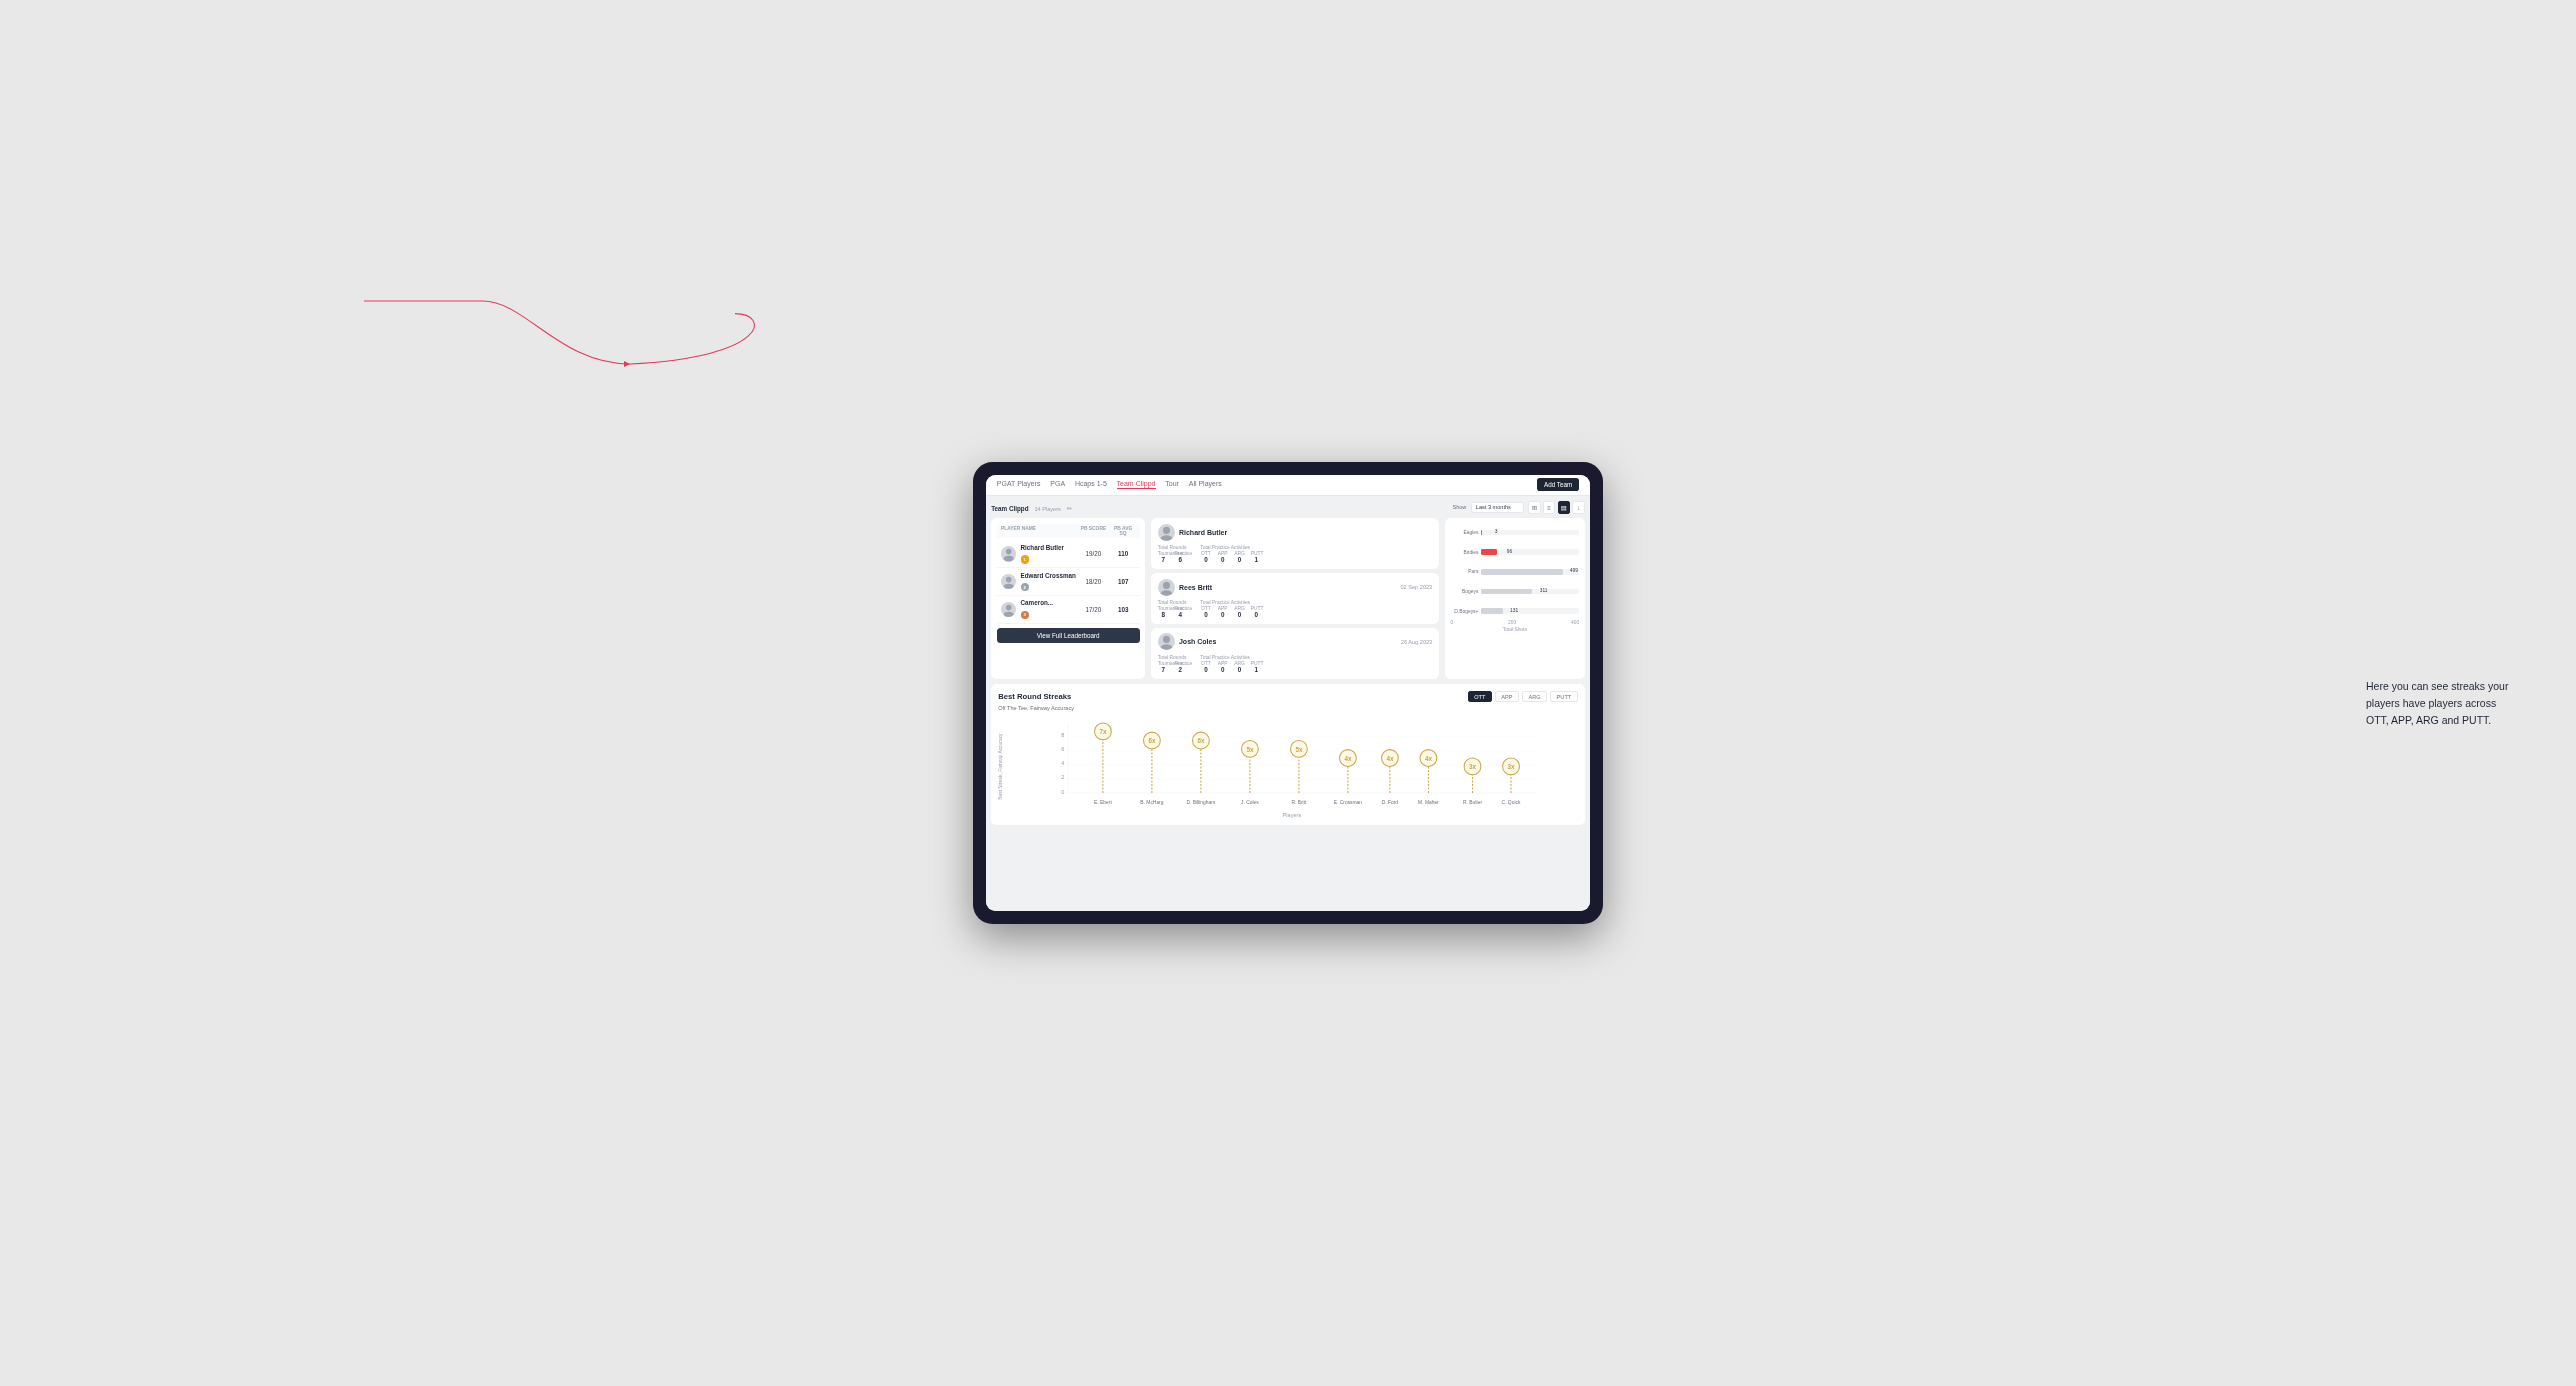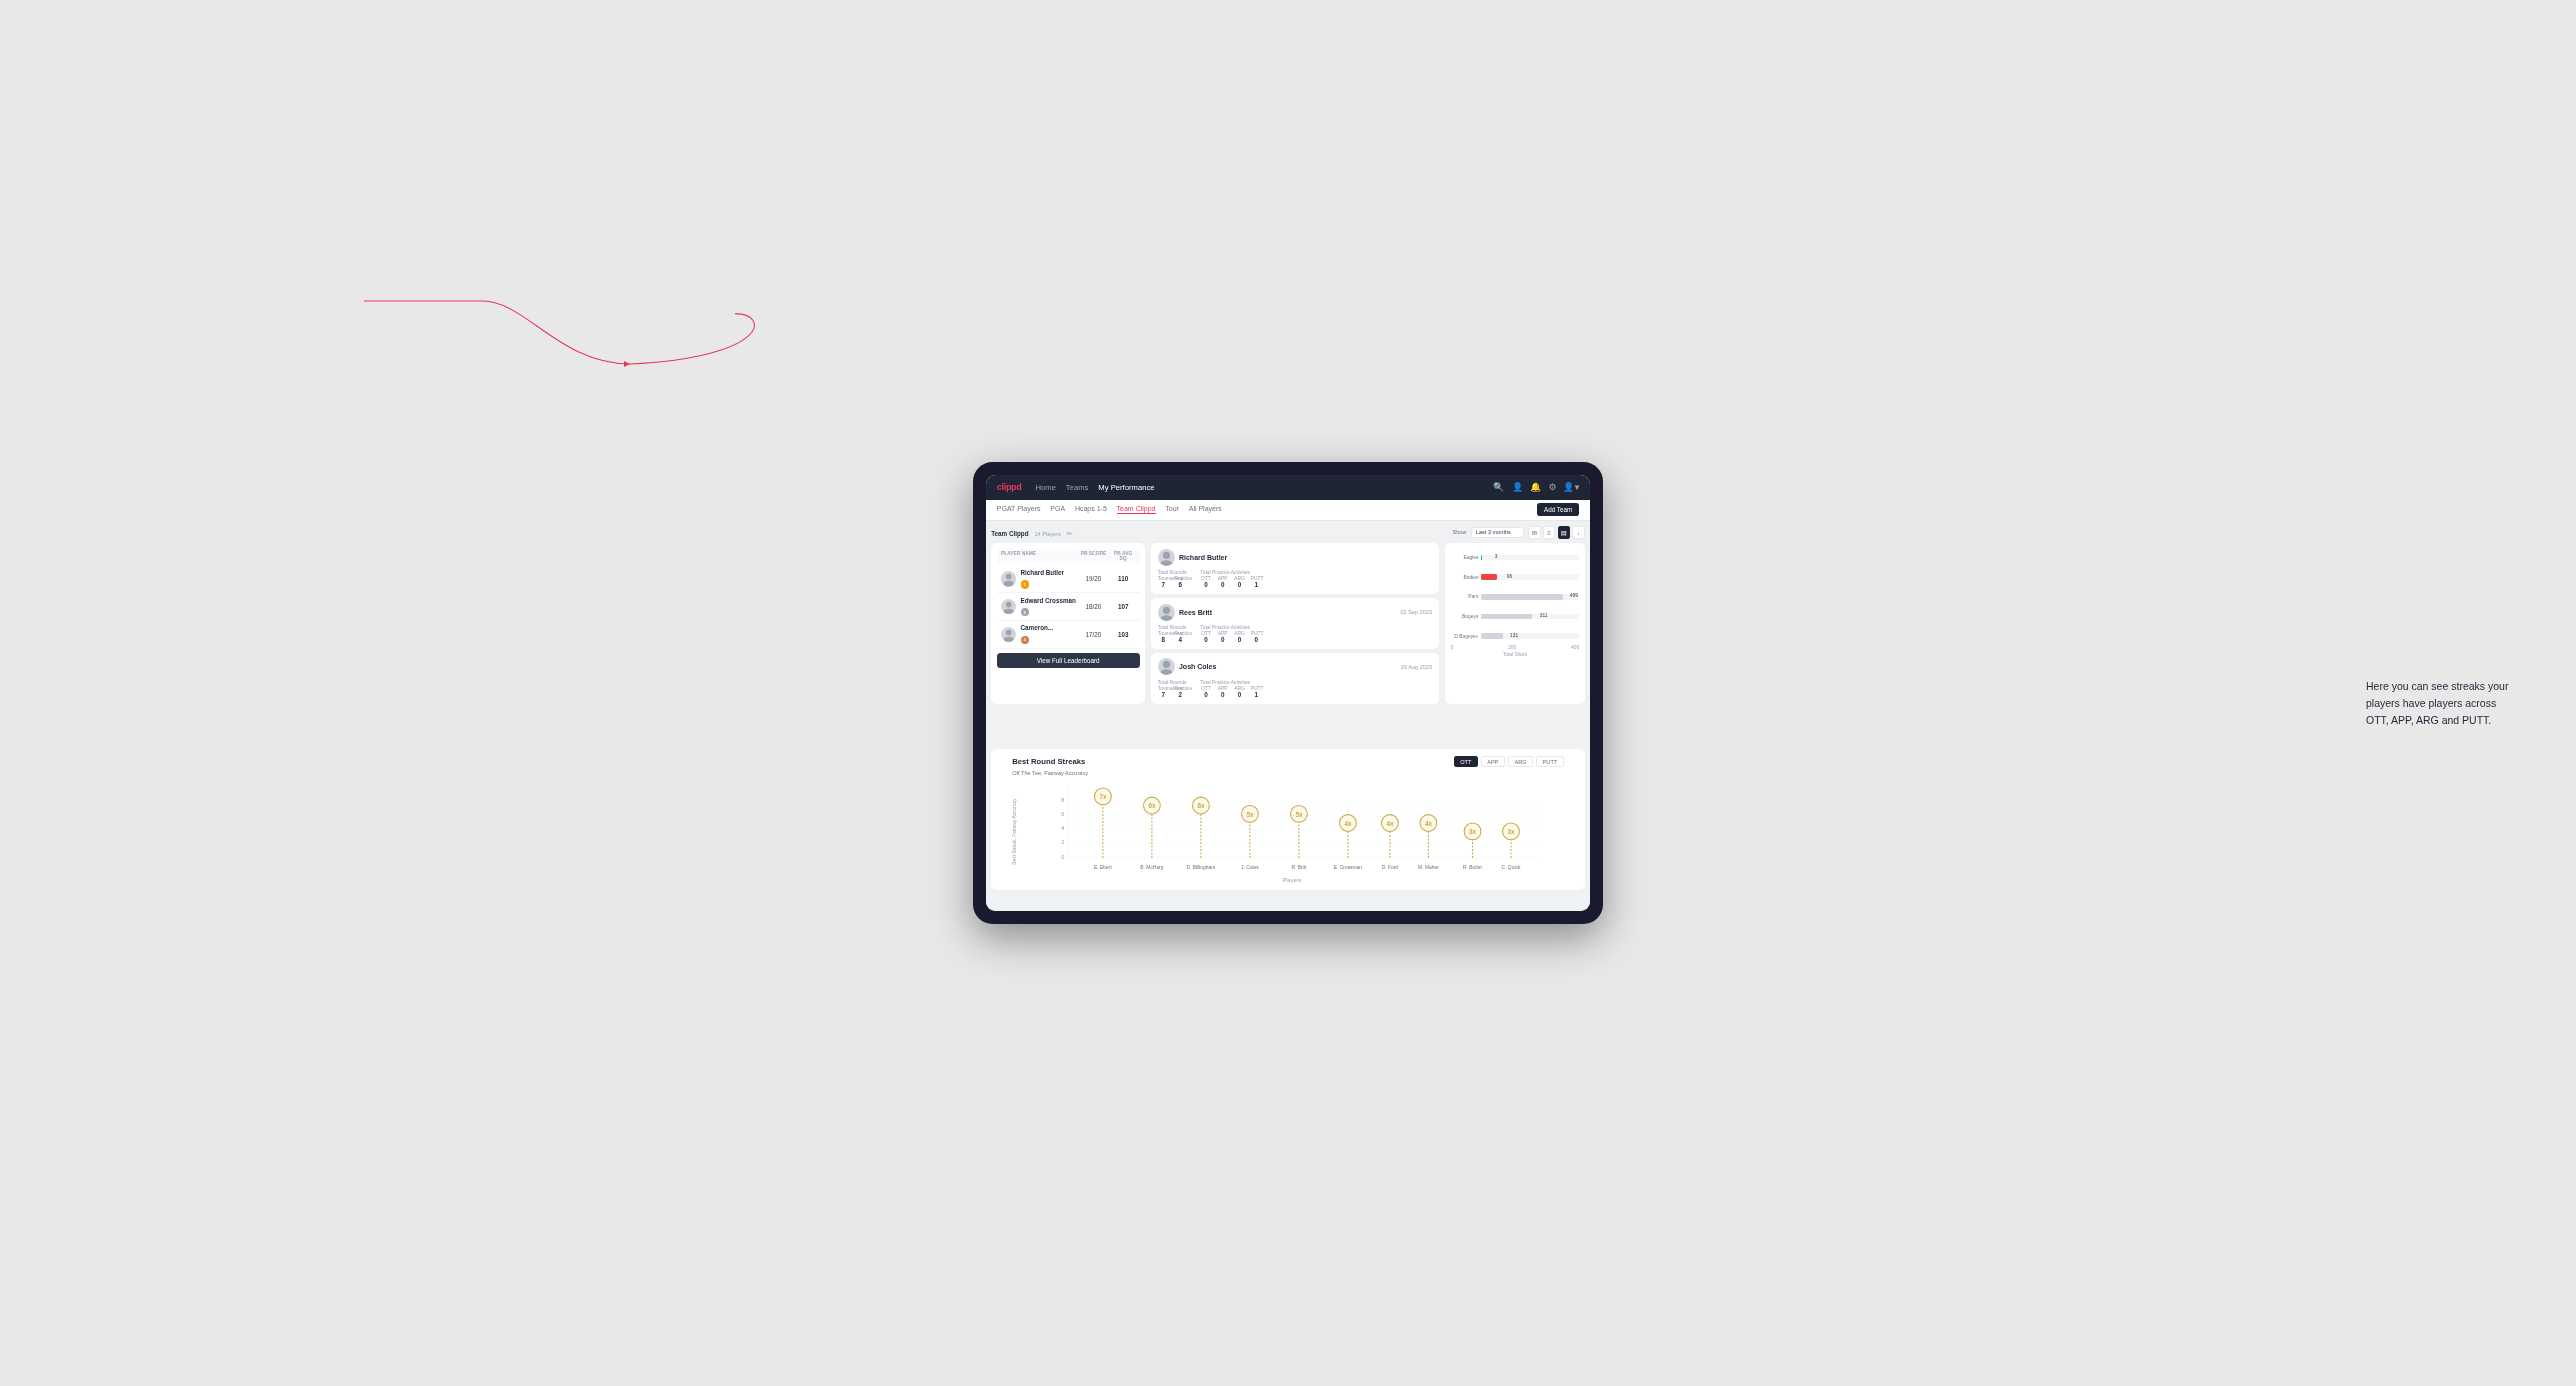--- a/index.html
+++ b/index.html
@@ -298,23 +298,22 @@
     .top-row {
       display: flex;
       align-items: center;
       justify-content: space-between;
       margin-bottom: 4.2px;
     }
     
     .streaks-panel {
       background: white;
       border-radius: 5.6px;
-      padding: 7px 21px;
+      padding: 7px 7px;
       flex-shrink: 0;
-      margin-top: 40px;
     }
     .streaks-header {
       display: flex;
       align-items: center;
       justify-content: space-between;
       margin-bottom: 2.8px;
     }
     .streaks-title { font-size: 7.7px; font-weight: 700; color: #1e2535; }
     .streaks-filter {
       display: flex;
@@ -337,35 +336,20 @@
       color: #9aa0b0;
       margin-top: 2.8px;
     }
   </style>
 </head>
 <body>
 
 <div class="tablet-frame">
   <div class="tablet-screen">
 
-    <div class="nav-bar">
-      <div class="nav-logo">clippd</div>
-      <div class="nav-links">
-        <span class="nav-link">Home</span>
-        <span class="nav-link">Teams</span>
-        <span class="nav-link active">My Performance</span>
-      </div>
-      <div class="nav-icons">
-        <span class="nav-icon">🔍</span>
-        <span class="nav-icon">👤</span>
-        <span class="nav-icon">🔔</span>
-        <span class="nav-icon">⚙</span>
-        <span class="nav-icon">👤▾</span>
-      </div>
-    </div>
 
     <div class="sub-nav">
       <div class="sub-nav-tabs">
         <span class="sub-nav-tab">PGAT Players</span>
         <span class="sub-nav-tab">PGA</span>
         <span class="sub-nav-tab">Hcaps 1-5</span>
         <span class="sub-nav-tab active">Team Clippd</span>
         <span class="sub-nav-tab">Tour</span>
         <span class="sub-nav-tab">All Players</span>
       </div>

